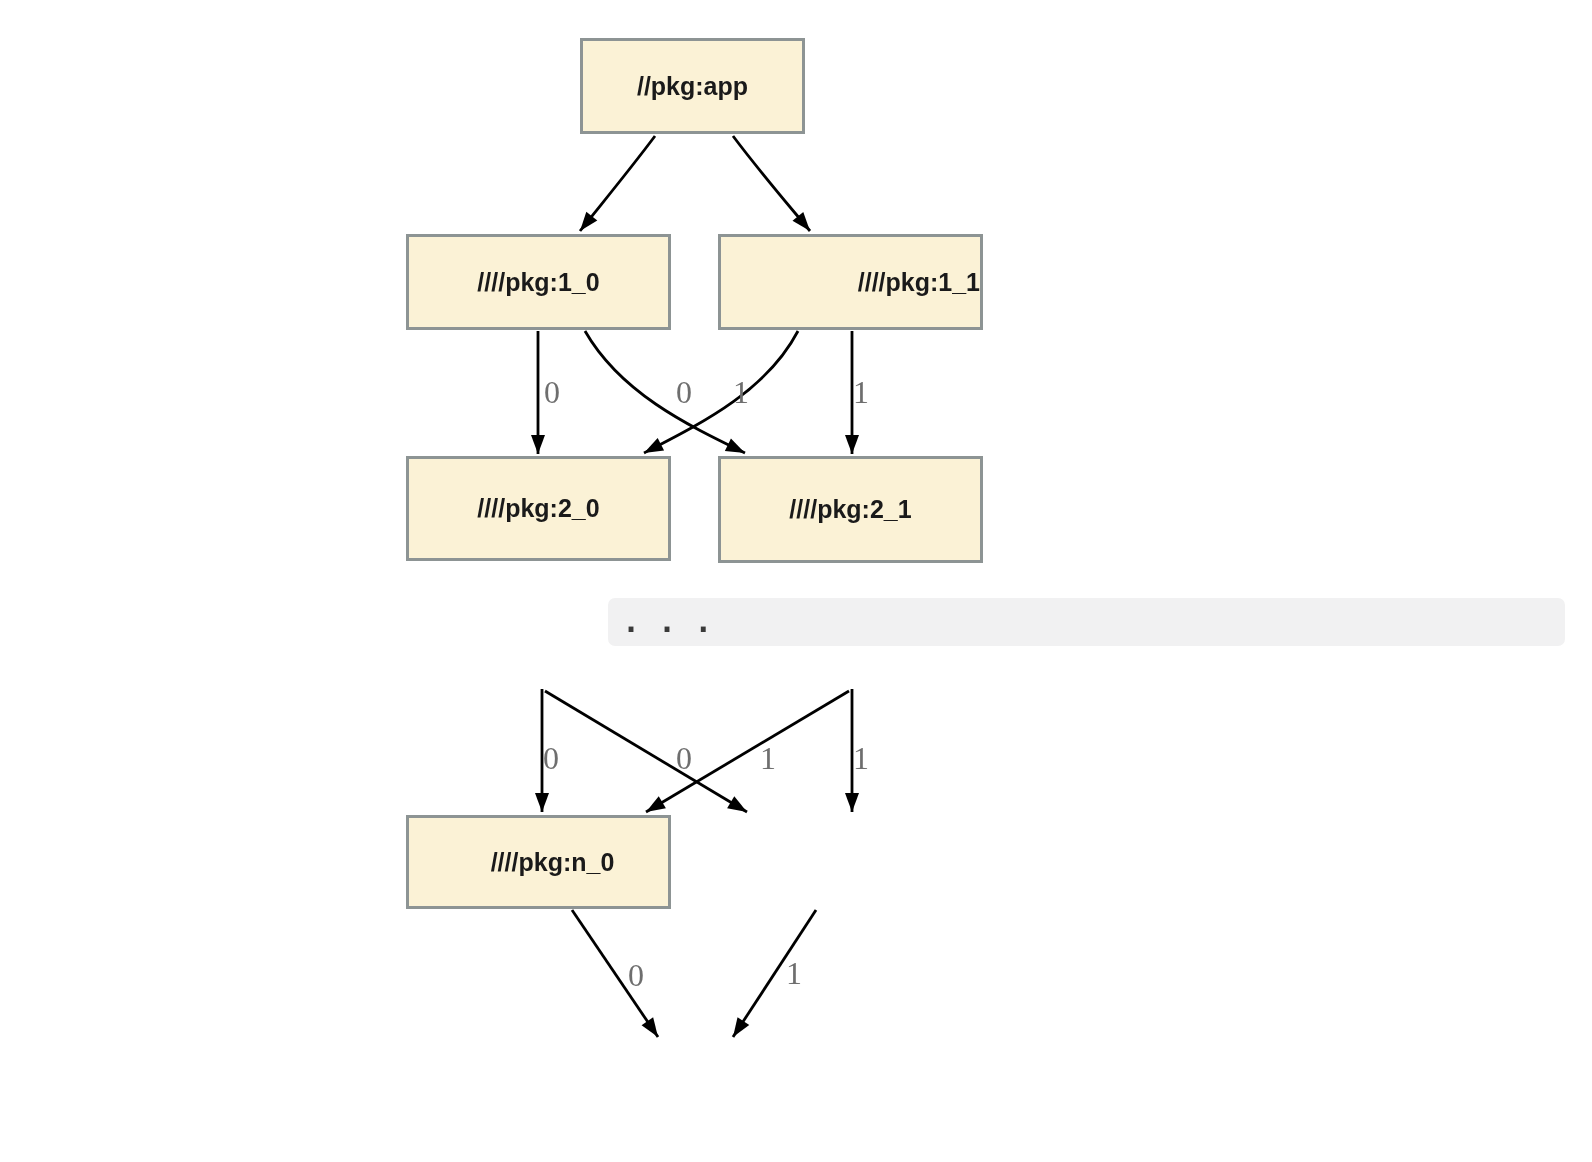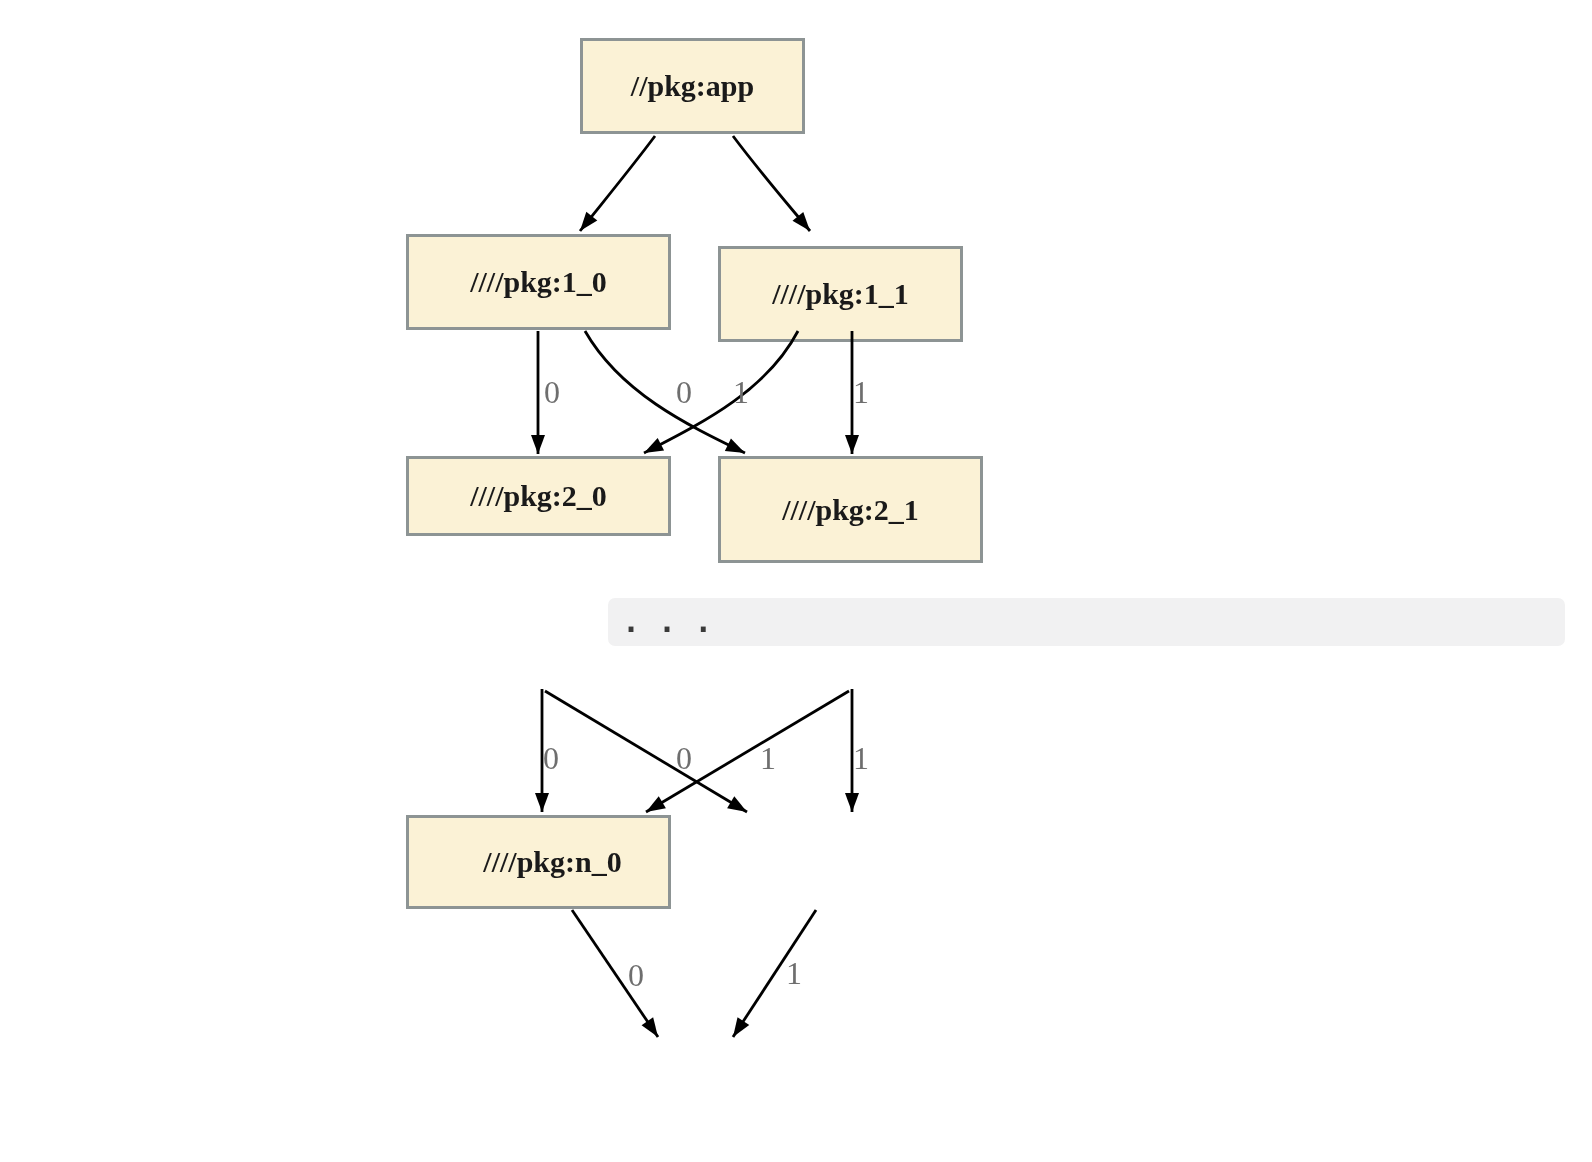--- a/index.html
+++ b/index.html
@@ -14,22 +14,22 @@
     background:var(--background,#fff); overflow:hidden;
     font-family:"DejaVu Sans Mono","Liberation Mono",monospace;
   }
   .node{
     position:absolute; box-sizing:border-box;
     background:var(--node_fill,#fbf2d6);
     border:3px solid var(--node_border,#8d9494);
     display:flex; align-items:center; justify-content:center;
   }
   .node span{
-    font-family:Liberation Serif, serif;
-    font-weight:700; font-size:30px; color:var(--node_text,#1a1a1a);
+    font-family:Liberation Sans, sans-serif;
+    font-weight:700; font-size:25px; color:var(--node_text,#1a1a1a);
     white-space:pre; letter-spacing:0;
   }
   .edges{position:absolute; left:0; top:0; pointer-events:none;}
   .edge{stroke:var(--edge,#000); stroke-width:2.8; fill:none;}
   .arrowhead{fill:var(--edge,#000);}
   .edge-label{
     font-family:"Liberation Serif","DejaVu Serif",serif;
     font-size:32px; fill:var(--edge_label,#6e6e6e);
   }
   .ellipsis-bar{
@@ -49,25 +49,25 @@
 <div class="canvas">
 
   <div class="node" style="left:580px;top:38px;width:225px;height:96px;">
     <span>//pkg:app</span>
   </div>
 
   <div class="node" style="left:406px;top:234px;width:265px;height:96px;">
     <span>////pkg:1_0</span>
   </div>
 
-  <div class="node" style="left:718px;top:246px;width:245px;height:96px;">
+  <div class="node" style="left:718px;top:234px;width:265px;height:96px;justify-content:flex-end;">
     <span>////pkg:1_1</span>
   </div>
 
-  <div class="node" style="left:406px;top:456px;width:265px;height:80px;align-items:center;">
+  <div class="node" style="left:406px;top:456px;width:265px;height:105px;align-items:center;">
     <span>////pkg:2_0</span>
   </div>
 
   <div class="node" style="left:718px;top:456px;width:265px;height:107px;">
     <span>////pkg:2_1</span>
   </div>
 
   <div class="node" style="left:406px;top:815px;width:265px;height:94px;padding-left:28px;">
     <span>////pkg:n_0</span>
   </div>

